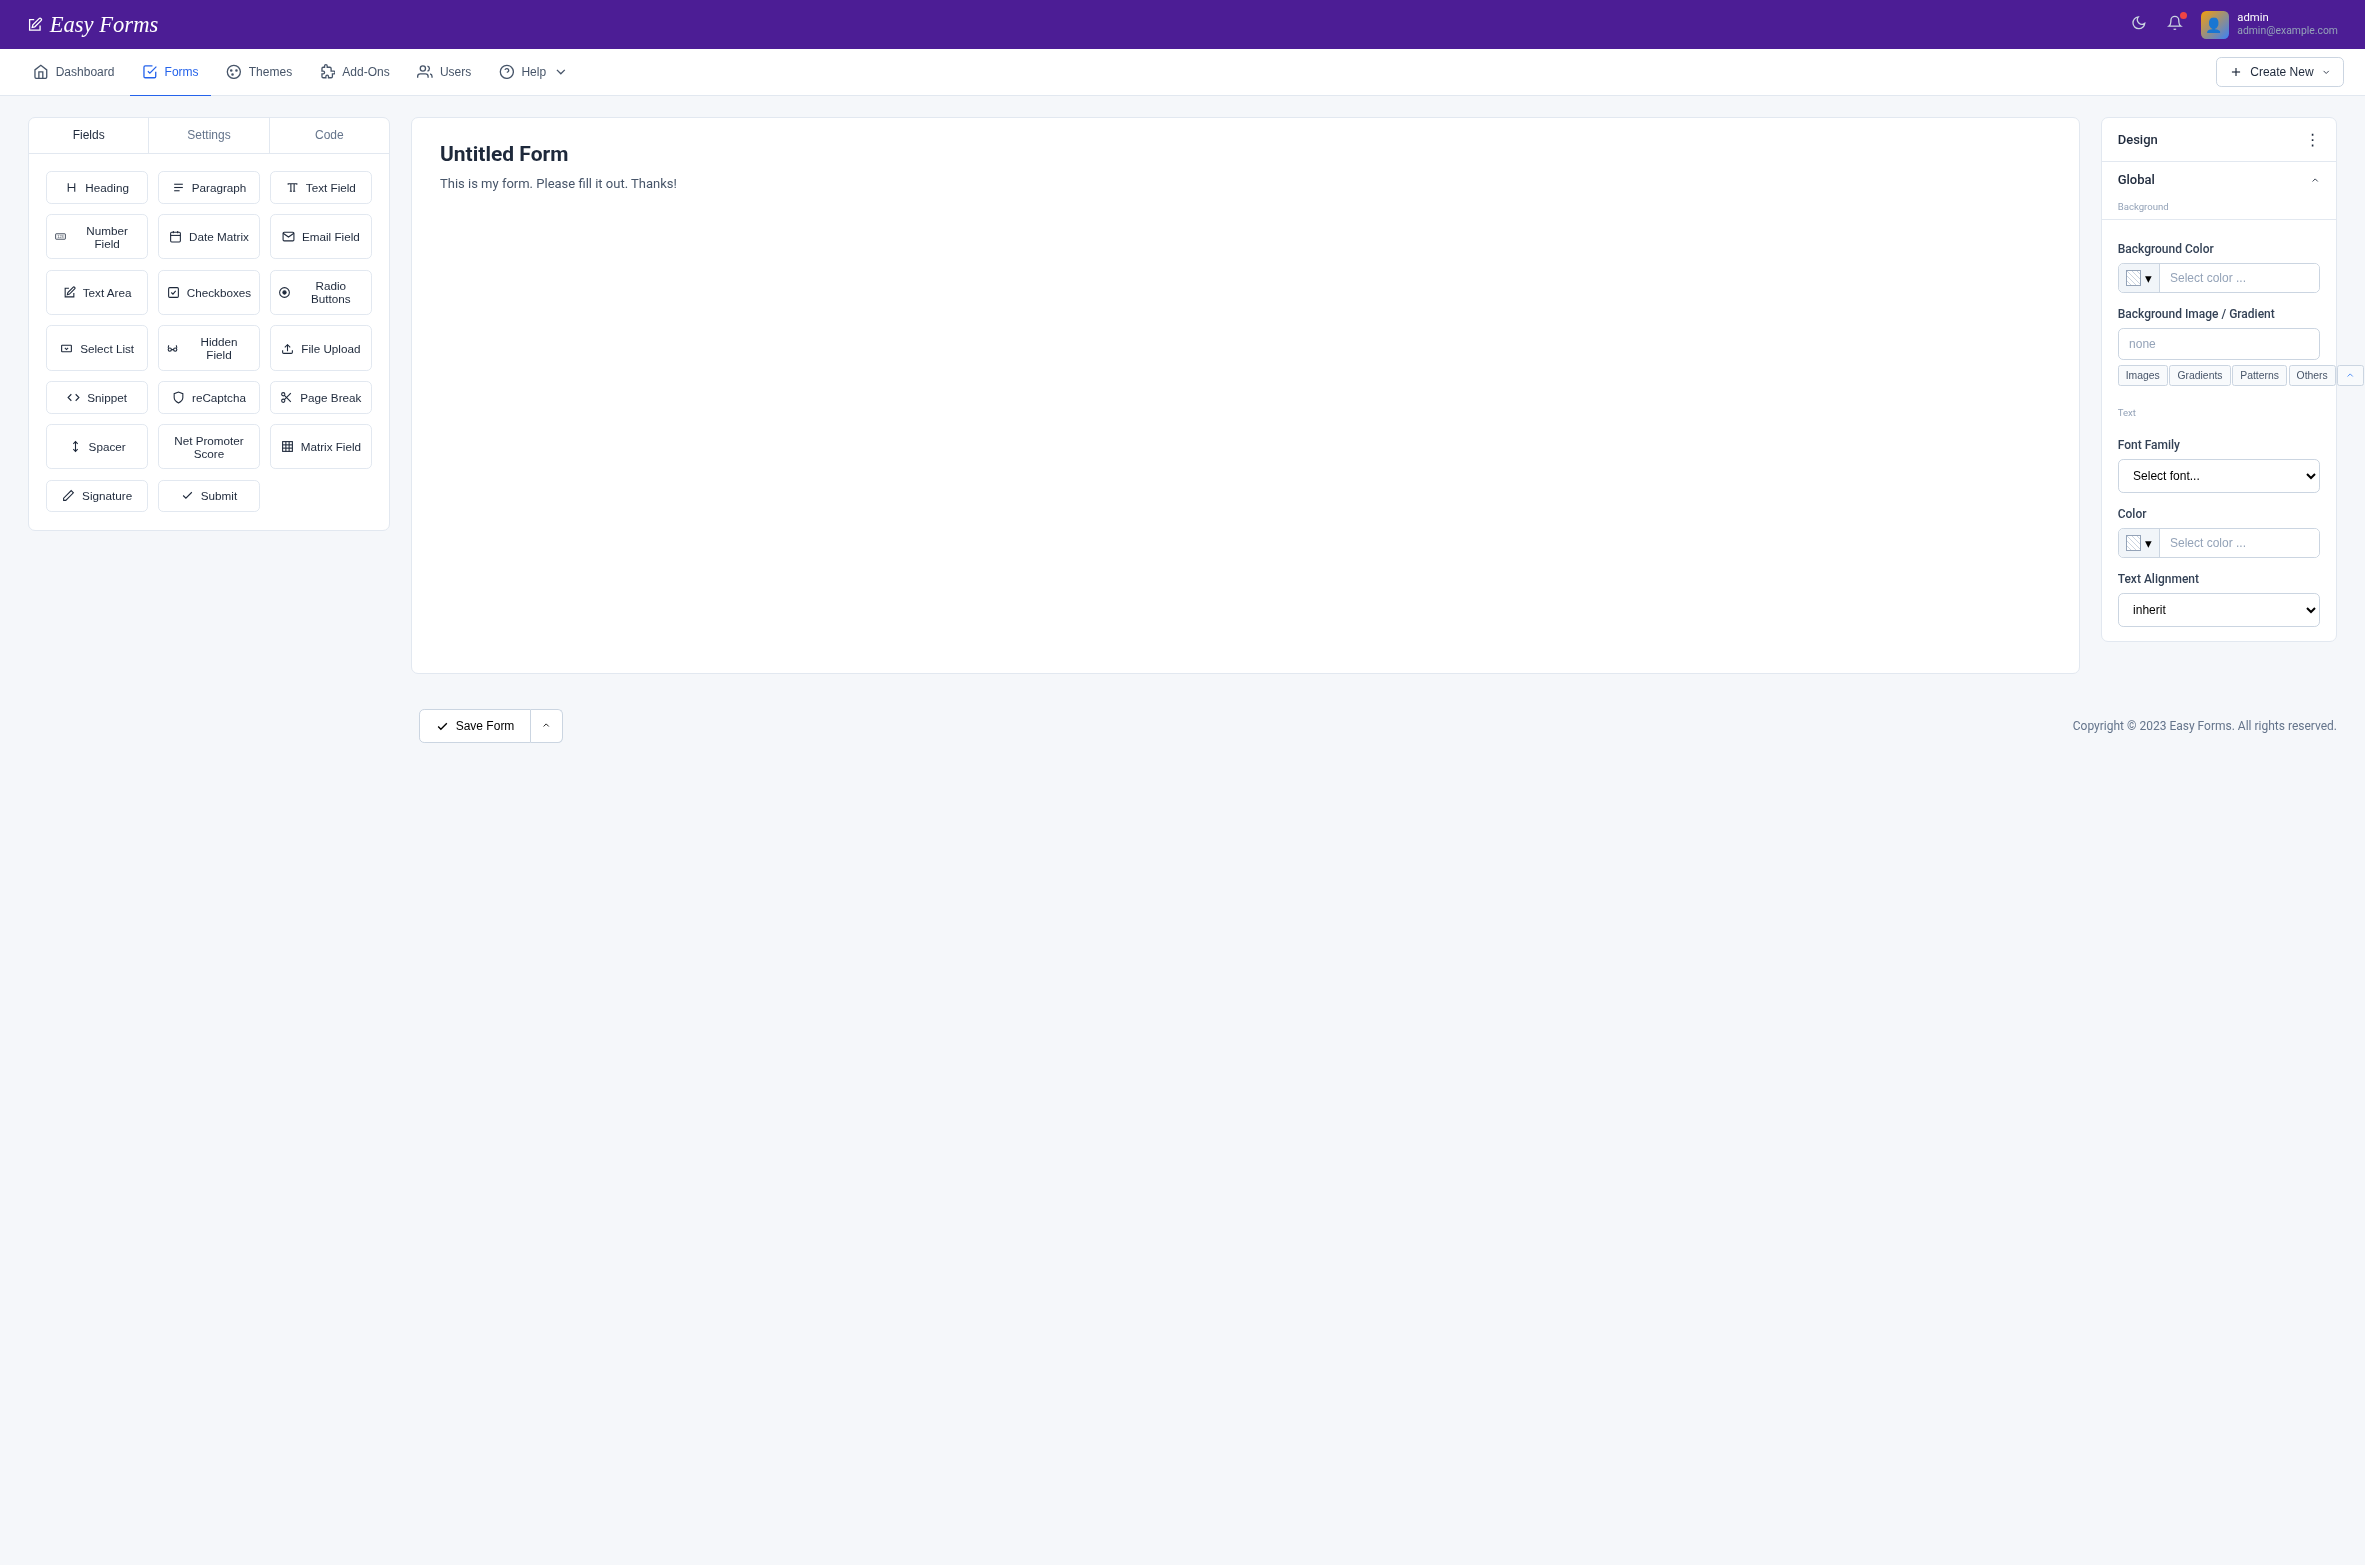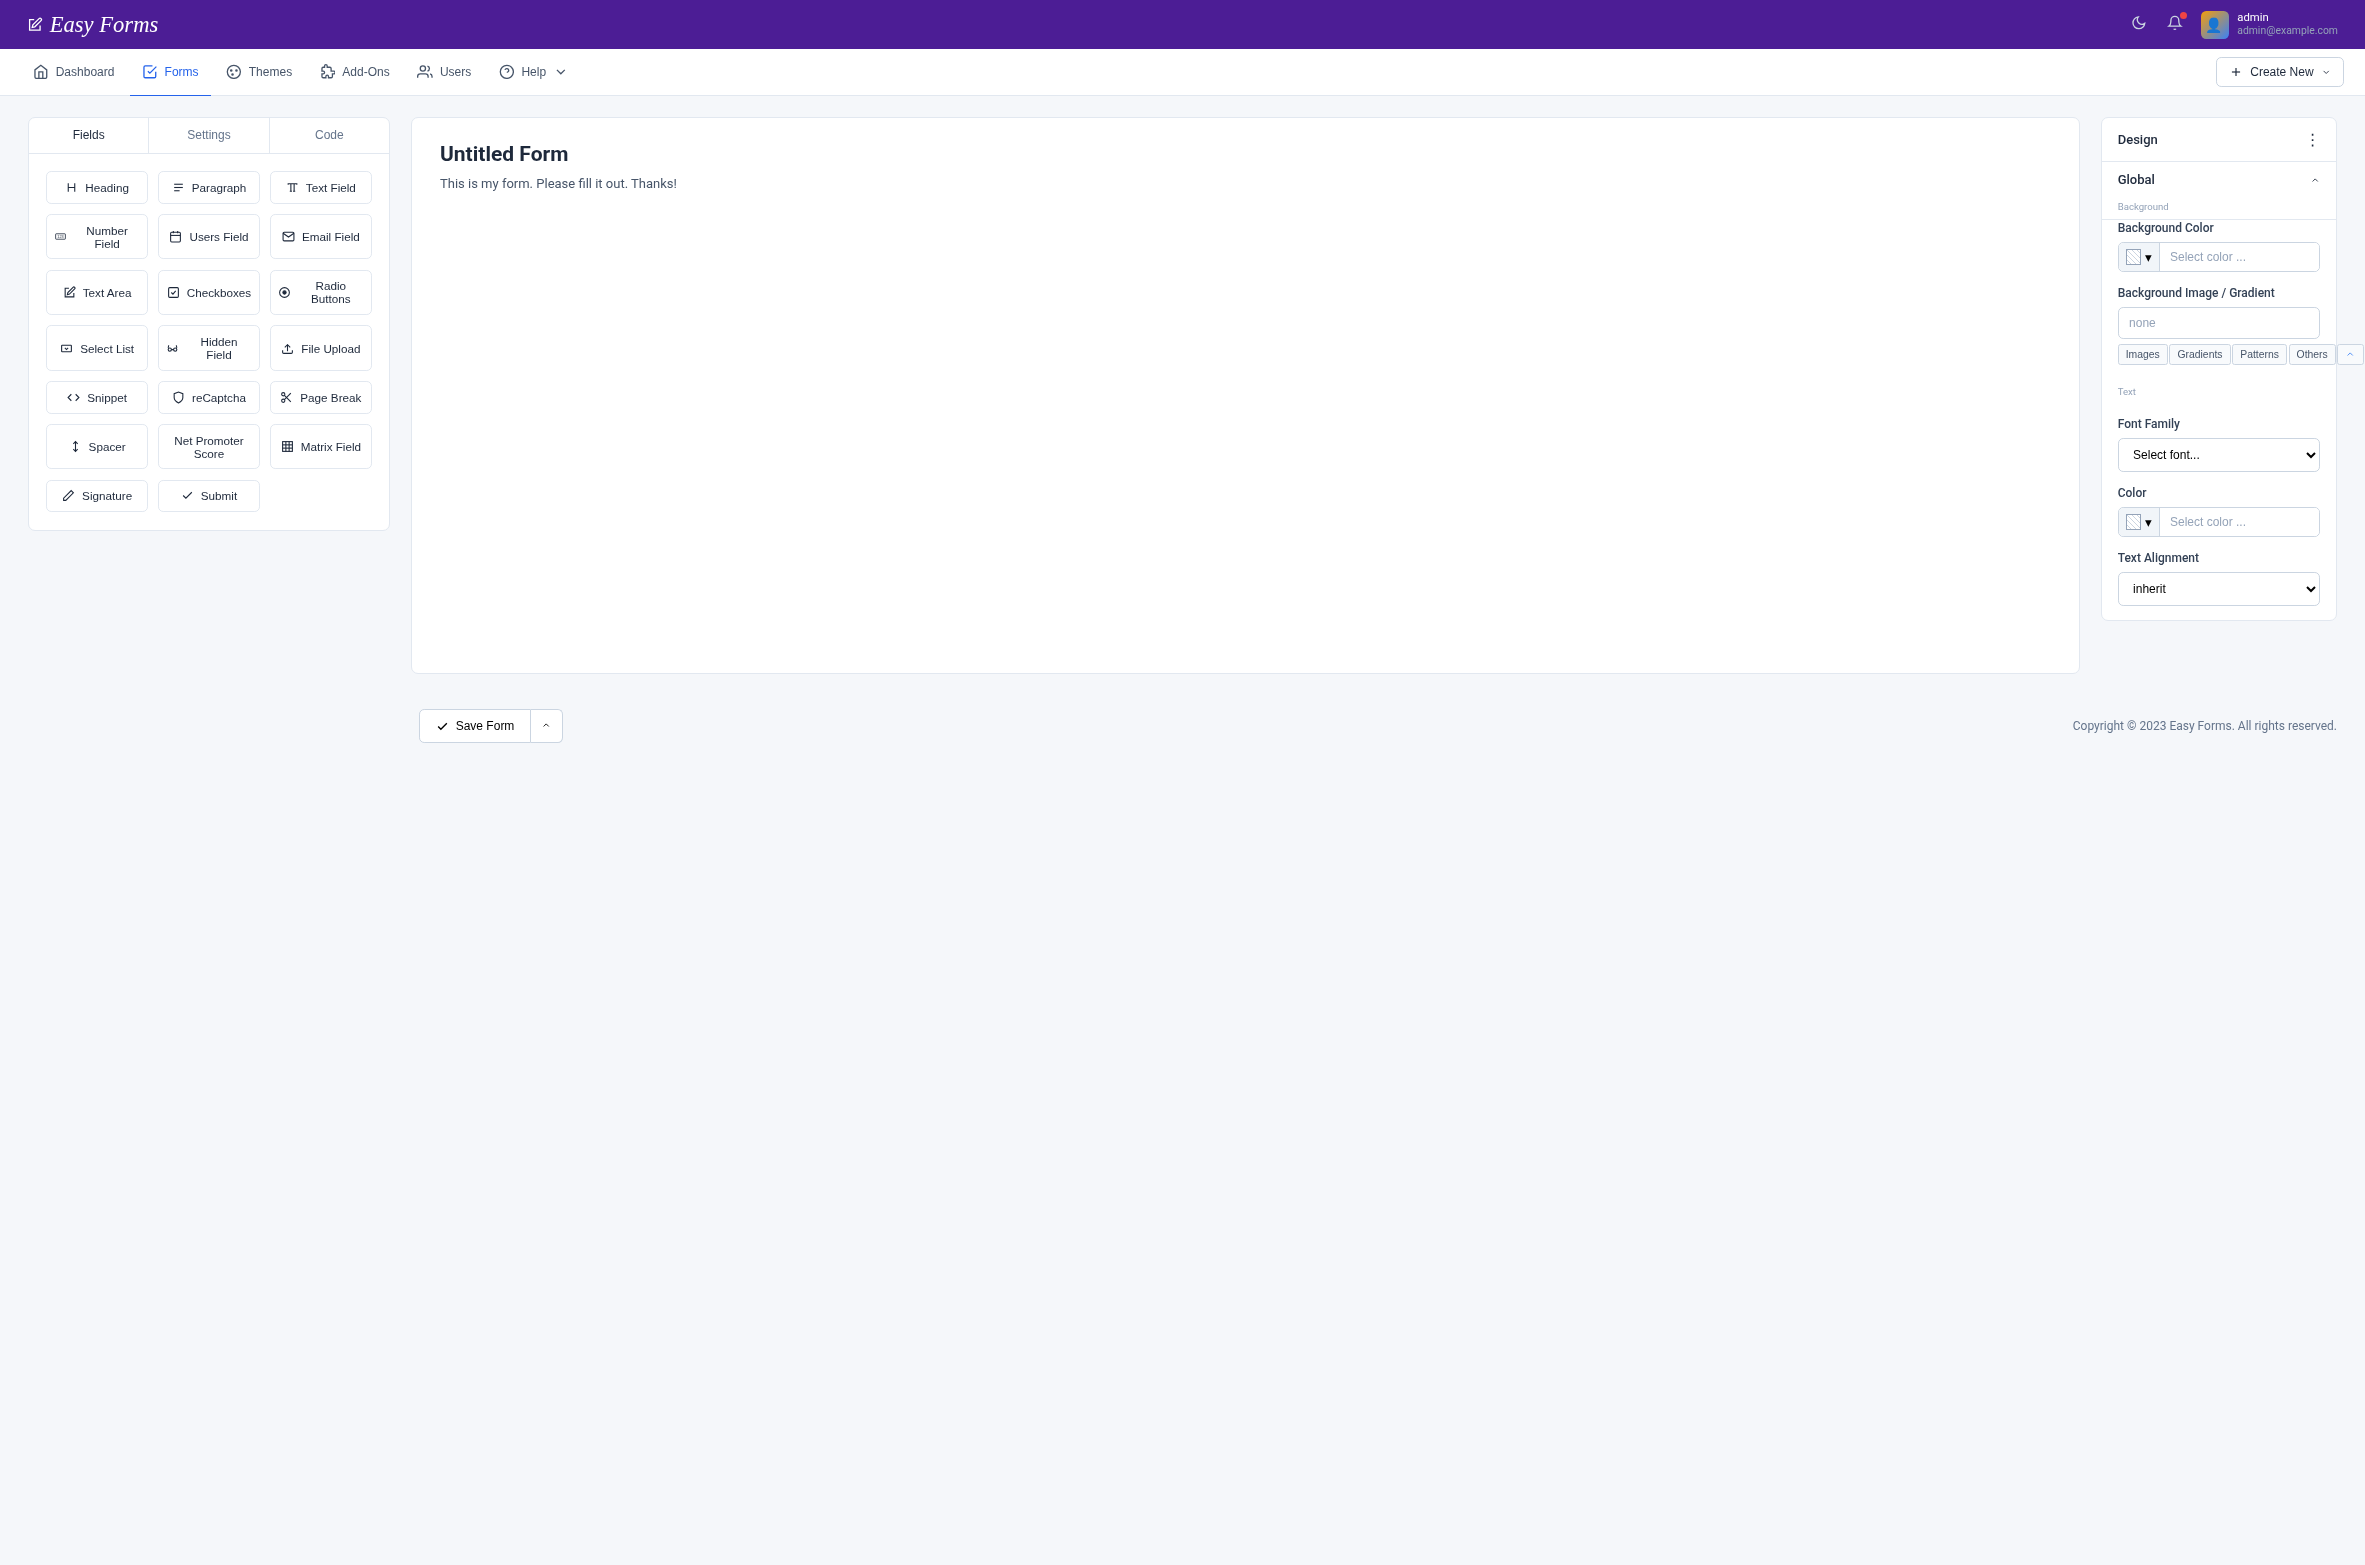--- a/index.html
+++ b/index.html
@@ -34,21 +34,21 @@
 .field-btn svg{width:13px;height:13px;flex-shrink:0}
 .canvas{flex:1;min-height:557px;padding:24px 28px}
 .form-title{font-size:21px;font-weight:700;margin-bottom:10.4px}
 .form-desc{color:#475569;font-size:13px}
 .design-panel{width:236px;flex-shrink:0}
 .design-header{display:flex;align-items:center;justify-content:space-between;padding:12px 15.7px;border-bottom:0.9px solid #e2e8f0}
 .design-title{font-size:13px;font-weight:500}
 .kebab{background:none;border:none;cursor:pointer;font-size:15.7px;color:#1e293b}
 .section-header{display:flex;align-items:center;justify-content:space-between;padding:10.4px 15.7px;cursor:pointer}
 .section-title{font-size:13px;font-weight:500}
-.subsection-label{font-size:9.6px;color:#94a3b8;padding:3.5px 15.7px 7px;border-bottom:0.9px solid #e2e8f0;margin-bottom:1px}
+.subsection-label{font-size:9.6px;color:#94a3b8;padding:3.5px 15.7px 7px;border-bottom:0.9px solid #e2e8f0;margin-bottom:22px}
 .field-group{padding:0 15.7px 14px}
 .field-label{font-size:12px;font-weight:500;color:#334155;margin-bottom:7px;display:block}
 .color-row{display:flex;border:0.9px solid #cbd5e1;border-radius:5.2px;overflow:hidden}
 .color-swatch-btn{display:flex;align-items:center;gap:3.5px;padding:5.2px 7px;background:#f1f5f9;border:none;border-right:0.9px solid #cbd5e1;cursor:pointer}
 .swatch{width:15.7px;height:15.7px;border:0.9px solid #94a3b8;background:repeating-linear-gradient(45deg,#fff,#fff 2.6px,#cbd5e1 2.6px,#cbd5e1 3.5px)}
 .color-input{flex:1;border:none;padding:7px 10.4px;font-size:12px;color:#a21caf;outline:none}
 .text-input,.select-input{width:100%;border:0.9px solid #cbd5e1;border-radius:5.2px;padding:7.8px 10.4px;font-size:12px;outline:none;background:#fff}
 .text-input::placeholder,.color-input::placeholder{color:#94a3b8}
 .chip-row{display:flex;gap:1.7px;margin-top:5.2px}
 .chip{border:0.9px solid #cbd5e1;background:#f8fafc;padding:3.5px 7px;font-size:10.4px;border-radius:2.6px;cursor:pointer;color:#475569}
@@ -195,21 +195,21 @@
           </svg>
           <span>Number Field</span>
         </button>
       <button class="field-btn">
           <svg viewBox="0 0 24 24" fill="none" stroke="currentColor" stroke-width="2">
             <rect x="3" y="4" width="18" height="18" rx="2"></rect>
             <line x1="16" y1="2" x2="16" y2="6"></line>
             <line x1="8" y1="2" x2="8" y2="6"></line>
             <line x1="3" y1="10" x2="21" y2="10"></line>
           </svg>
-          <span>Users Field</span>
+          <span>Date Matrix</span>
         </button>
       <button class="field-btn">
           <svg viewBox="0 0 24 24" fill="none" stroke="currentColor" stroke-width="2">
             <rect x="2" y="4" width="20" height="16" rx="2"></rect>
             <polyline points="2,6 12,13 22,6"></polyline>
           </svg>
           <span>Email Field</span>
         </button>
       <button class="field-btn">
           <svg viewBox="0 0 24 24" fill="none" stroke="currentColor" stroke-width="2">

